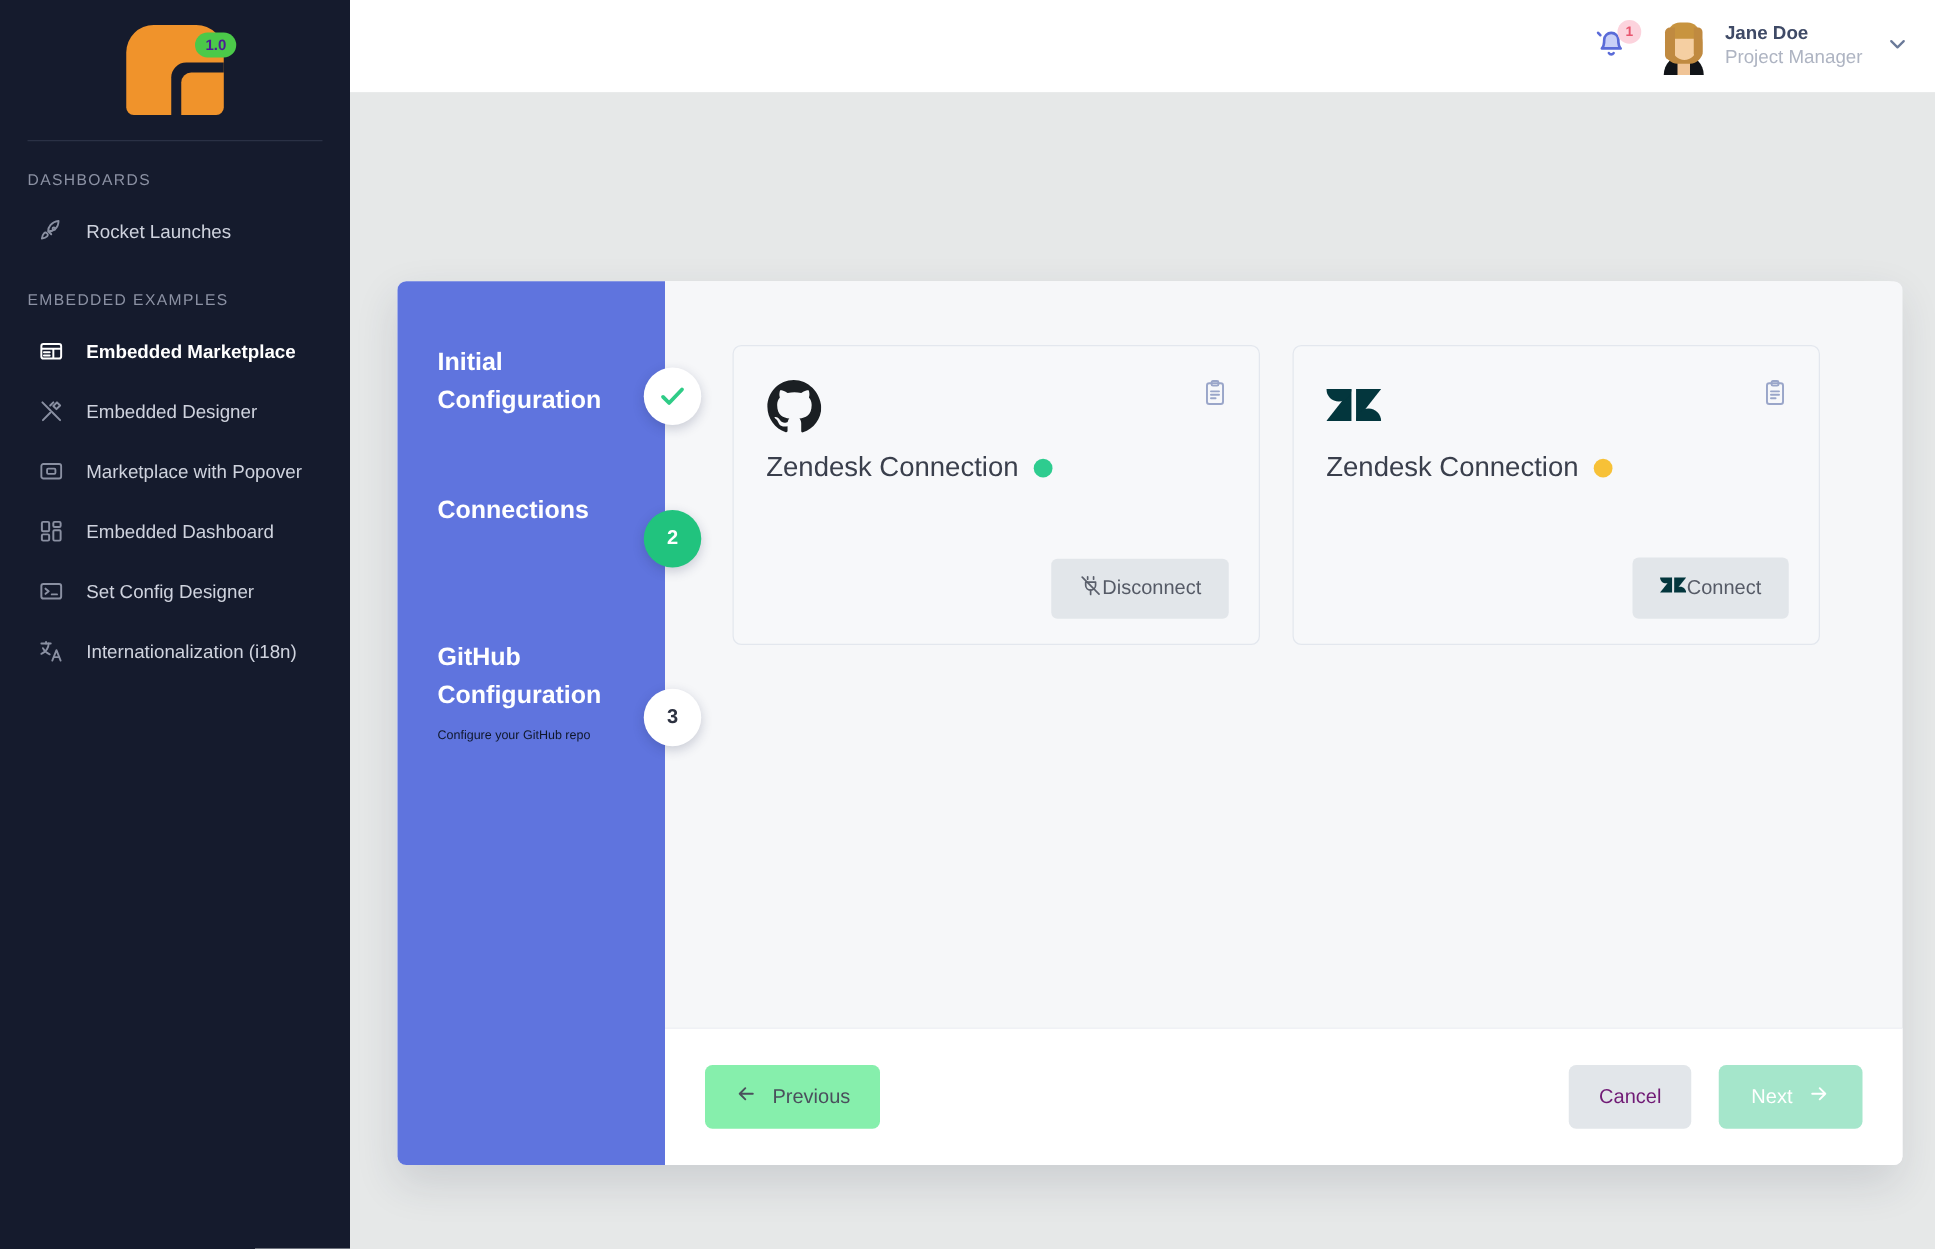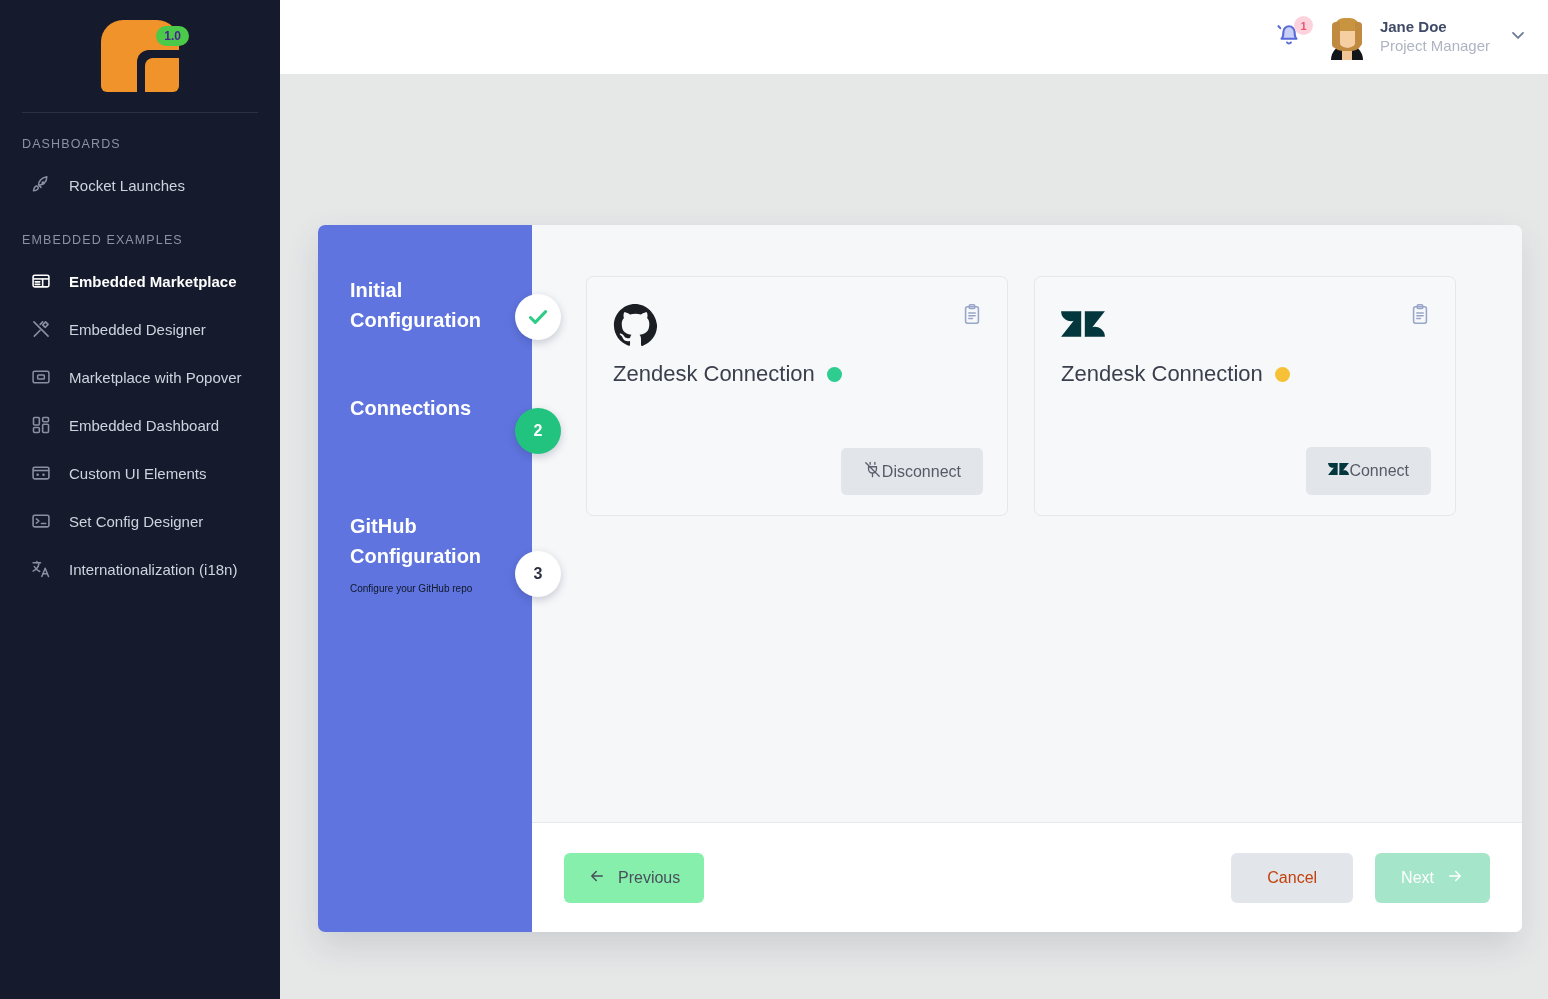--- a/index.html
+++ b/index.html
@@ -196,21 +196,21 @@
   }
   .footer-right { margin-left: auto; display: flex; gap: 22px; }
   .btn {
     border: none; border-radius: 6px;
     font-family: "Liberation Sans", sans-serif;
     font-size: 16px; cursor: pointer;
     display: flex; align-items: center; gap: 12px;
     padding: 14px 24px;
   }
   .btn-prev { background: #86efac; color: #4a4f5c; }
-  .btn-cancel { background: #e2e6ea; color: #c2410c; padding: 14px 36px; }
+  .btn-cancel { background: #e2e6ea; color: #701a75; padding: 14px 24px; }
   .btn-next { background: #a5e6cb; color: #ffffff; padding: 14px 26px; }
 </style>
 </head>
 <body>
 
 <div id="app">
 
   <div id="leftnav">
     <div class="logo-wrap">
       <div class="logo-mark">
@@ -274,31 +274,20 @@
         <svg width="20" height="20" viewBox="0 0 24 24" fill="none" stroke="currentColor" stroke-width="1.9">
           <rect x="3" y="3" width="7" height="9" rx="1.2"></rect>
           <rect x="14" y="3" width="7" height="5" rx="1.2"></rect>
           <rect x="14" y="11" width="7" height="10" rx="1.2"></rect>
           <rect x="3" y="15" width="7" height="6" rx="1.2"></rect>
         </svg>
       </span>
       <span>Embedded Dashboard</span>
     </div>
 
-    <div class="nav-item">
-      <span class="ico">
-        <svg width="20" height="20" viewBox="0 0 24 24" fill="none" stroke="currentColor" stroke-width="1.9">
-          <rect x="2.5" y="5" width="19" height="14" rx="2"></rect>
-          <path d="M2.5 9h19"></path>
-          <circle cx="8" cy="14" r="1.5" fill="currentColor" stroke="none"></circle>
-          <circle cx="15" cy="14" r="1.5" fill="currentColor" stroke="none"></circle>
-        </svg>
-      </span>
-      <span>Custom UI Elements</span>
-    </div>
 
     <div class="nav-item">
       <span class="ico">
         <svg width="20" height="20" viewBox="0 0 24 24" fill="none" stroke="currentColor" stroke-width="1.9" stroke-linecap="round" stroke-linejoin="round">
           <rect x="2.5" y="5" width="19" height="14" rx="2"></rect>
           <path d="M6.5 9.5l3 2.5-3 2.5"></path>
           <path d="M12.5 15h5"></path>
         </svg>
       </span>
       <span>Set Config Designer</span>

